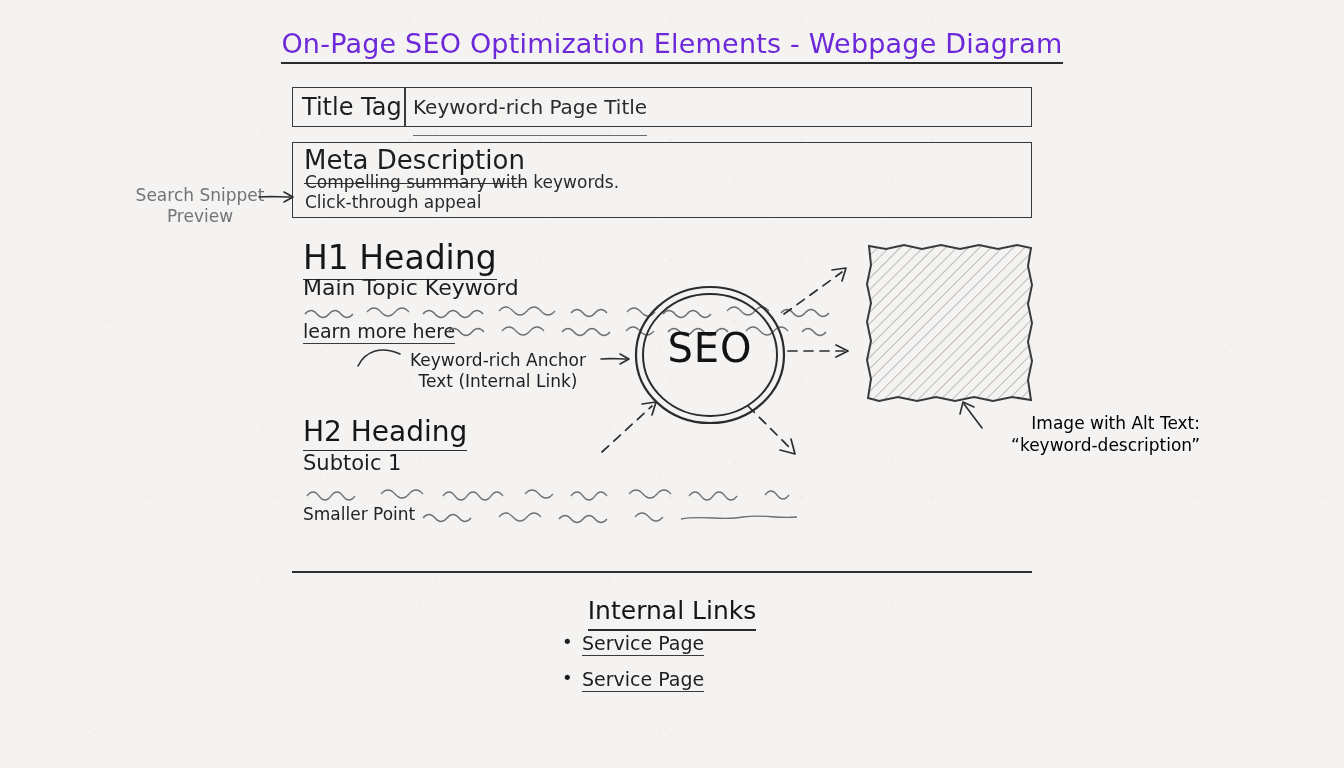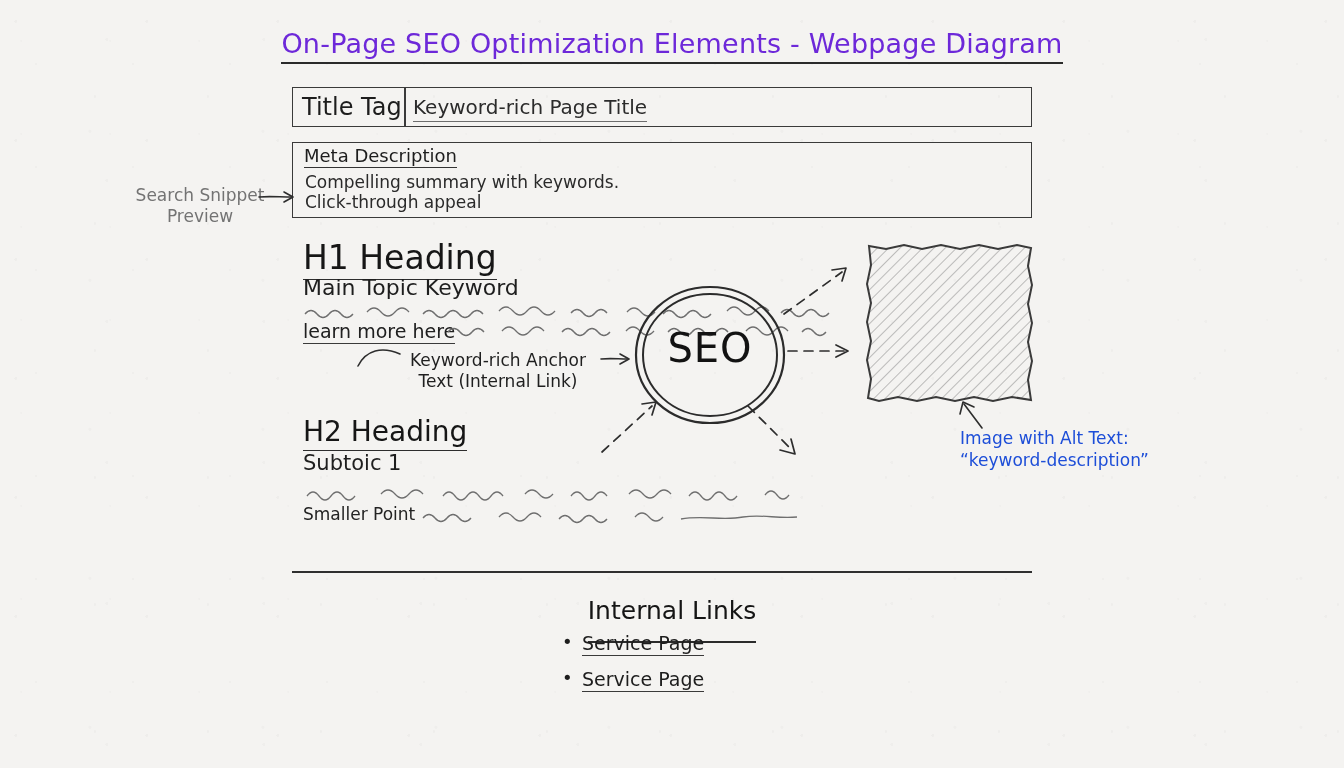--- a/index.html
+++ b/index.html
@@ -79,38 +79,38 @@
     height: 40px;
     background: #3a3a3a;
   }
   #title-tag-value {
     position: absolute;
     left: 413px;
     top: 95px;
     font-size: 20px;
     color: #2b2b2b;
     border-bottom: 1.4px solid #6d6d6d;
-    padding-bottom: 2px;
+    padding-bottom: 16px;
   }
 
   
   #meta-box {
     left: 292px;
     top: 142px;
     width: 740px;
     height: 76px;
   }
   #meta-label {
     position: absolute;
     left: 304px;
     top: 145px;
-    font-size: 18px;
+    font-size: 26px;
     color: #1d1d1d;
     border-bottom: 1.6px solid #333;
-    padding-bottom: 1px;
+    padding-bottom: 8px;
   }
   #meta-line1 {
     position: absolute;
     left: 305px;
     top: 172px;
     font-size: 17px;
     color: #2a2a2a;
   }
   #meta-line2 {
     position: absolute;
@@ -225,26 +225,26 @@
   #image-box-wrap {
     position: absolute;
     left: 862px;
     top: 240px;
     width: 176px;
     height: 170px;
   }
   #image-caption {
     position: absolute;
     left: 960px;
-    top: 427px;
+    top: 412px;
     width: 240px;
-    text-align: left;
+    text-align: right;
     font-size: 17px;
     line-height: 1.3;
-    color: #1d4ed8;
+    color: #000000;
   }
 
   
   #footer-rule {
     position: absolute;
     left: 292px;
     top: 571px;
     width: 740px;
     height: 2px;
     background: #2f2f2f;
@@ -255,21 +255,21 @@
     position: absolute;
     left: 452px;
     top: 596px;
     width: 440px;
     text-align: center;
     font-size: 25px;
     color: #151515;
   }
   #internal-links-title span {
     border-bottom: 2px solid #2b2b2b;
-    padding-bottom: 16px;
+    padding-bottom: 4px;
   }
   #internal-links-list {
     position: absolute;
     left: 560px;
     top: 630px;
     margin: 0;
     padding: 0;
     list-style: none;
   }
   #internal-links-list li {

